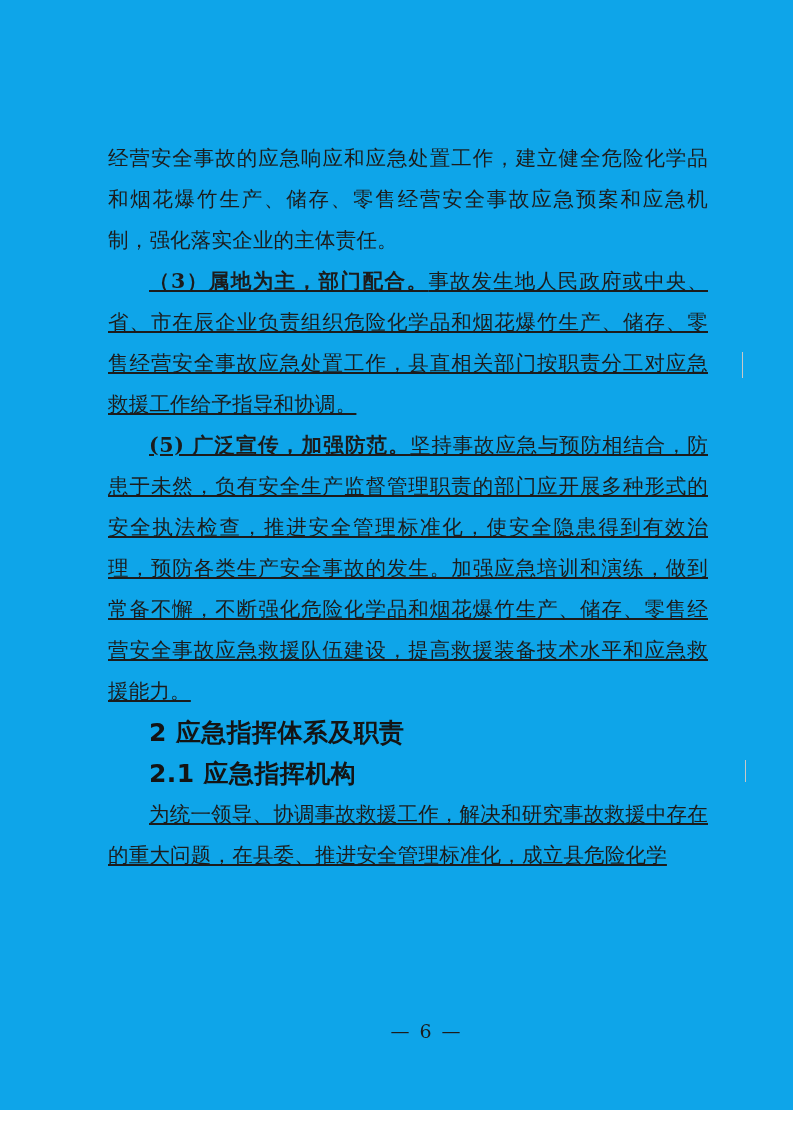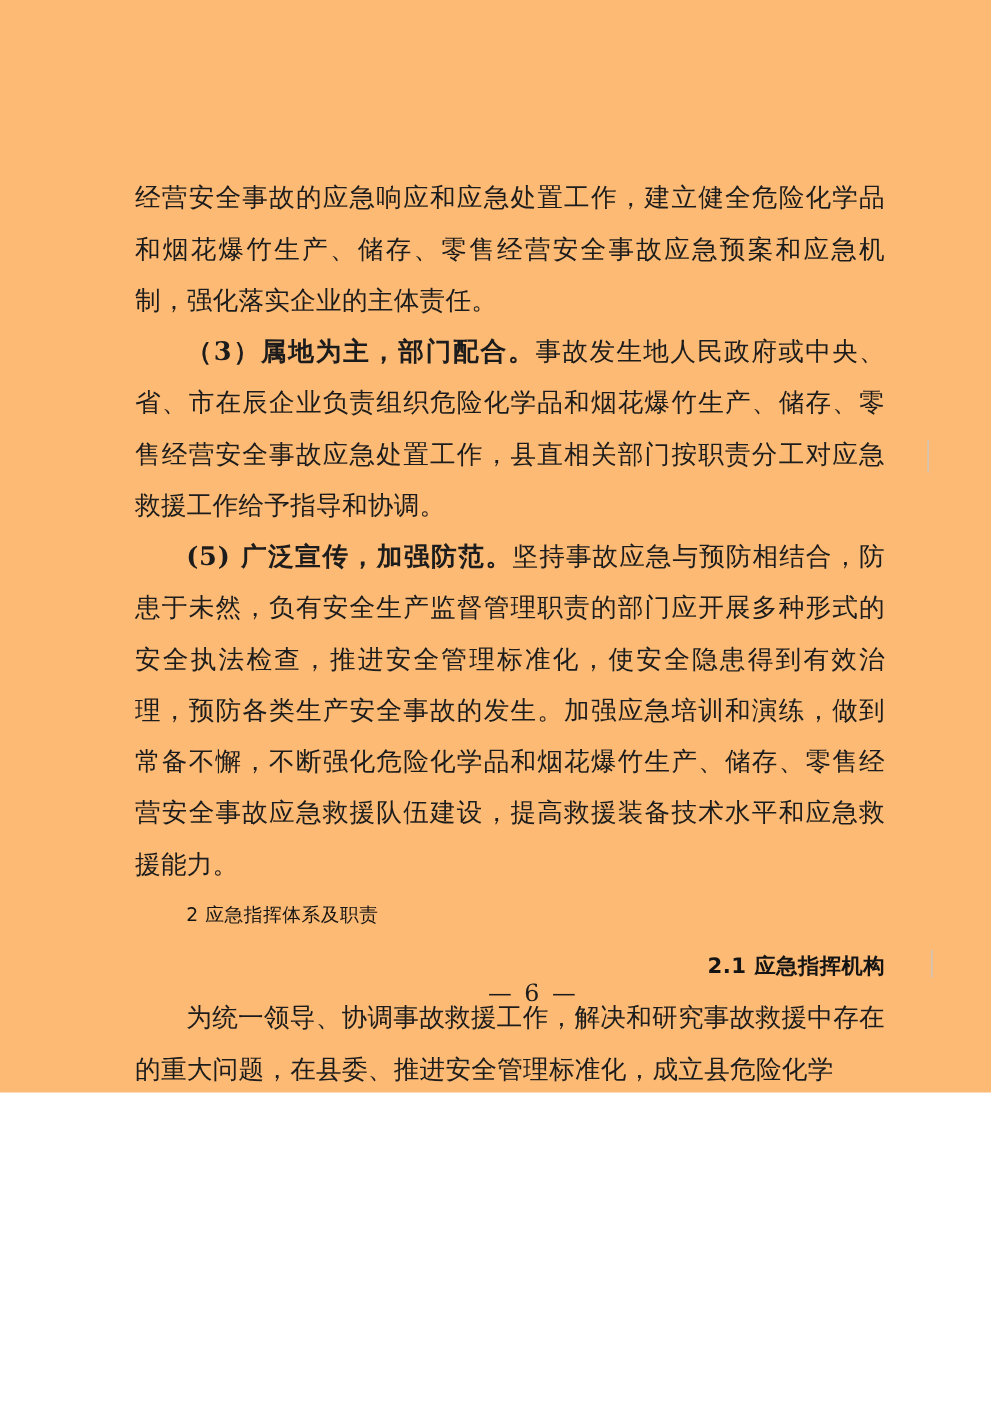--- a/index.html
+++ b/index.html
@@ -9,67 +9,67 @@
   body {
     width: 793px;
     height: 1126px;
     background: #ffffff;
     font-family: "DejaVu Serif", serif;
     overflow: hidden;
   }
   .page {
     position: relative;
     width: 793px;
-    height: 874px;
-    background: #fdba74;
+    height: 1110px;
+    background: #0ea5e9;
     box-sizing: border-box;
   }
   .content {
     position: absolute;
     left: 108px;
     top: 138px;
     width: 600px;
   }
   p {
     margin: 0;
     font-size: 20.5px;
     line-height: 41px;
     color: #1c1c1c;
     text-align: justify;
     text-justify: inter-ideograph;
     letter-spacing: 0.2px;
     font-family: "DejaVu Serif", serif;
   }
   p.indent {
     text-indent: 41px;
+    text-decoration: underline;
   }
   .lead {
     font-weight: bold;
     letter-spacing: 0.6px;
   }
   h2.heading {
     margin: 0;
-    font-size: 15px;
+    font-size: 25px;
     line-height: 41px;
-    font-weight: normal;
+    font-weight: bold;
     color: #141414;
     text-indent: 41px;
     letter-spacing: 0.4px;
     font-family: "DejaVu Sans", sans-serif;
   }
   h3.subheading {
     margin: 0;
-    font-size: 17px;
+    font-size: 25px;
     line-height: 41px;
     font-weight: bold;
     color: #141414;
     text-indent: 41px;
     letter-spacing: 0.4px;
     font-family: "DejaVu Sans", sans-serif;
-    text-align: right;
   }
   .page-number {
     position: absolute;
     left: 0;
     right: 0;
     bottom: 68px;
     text-align: center;
     font-size: 19px;
     color: #1c1c1c;
     letter-spacing: 2px;

